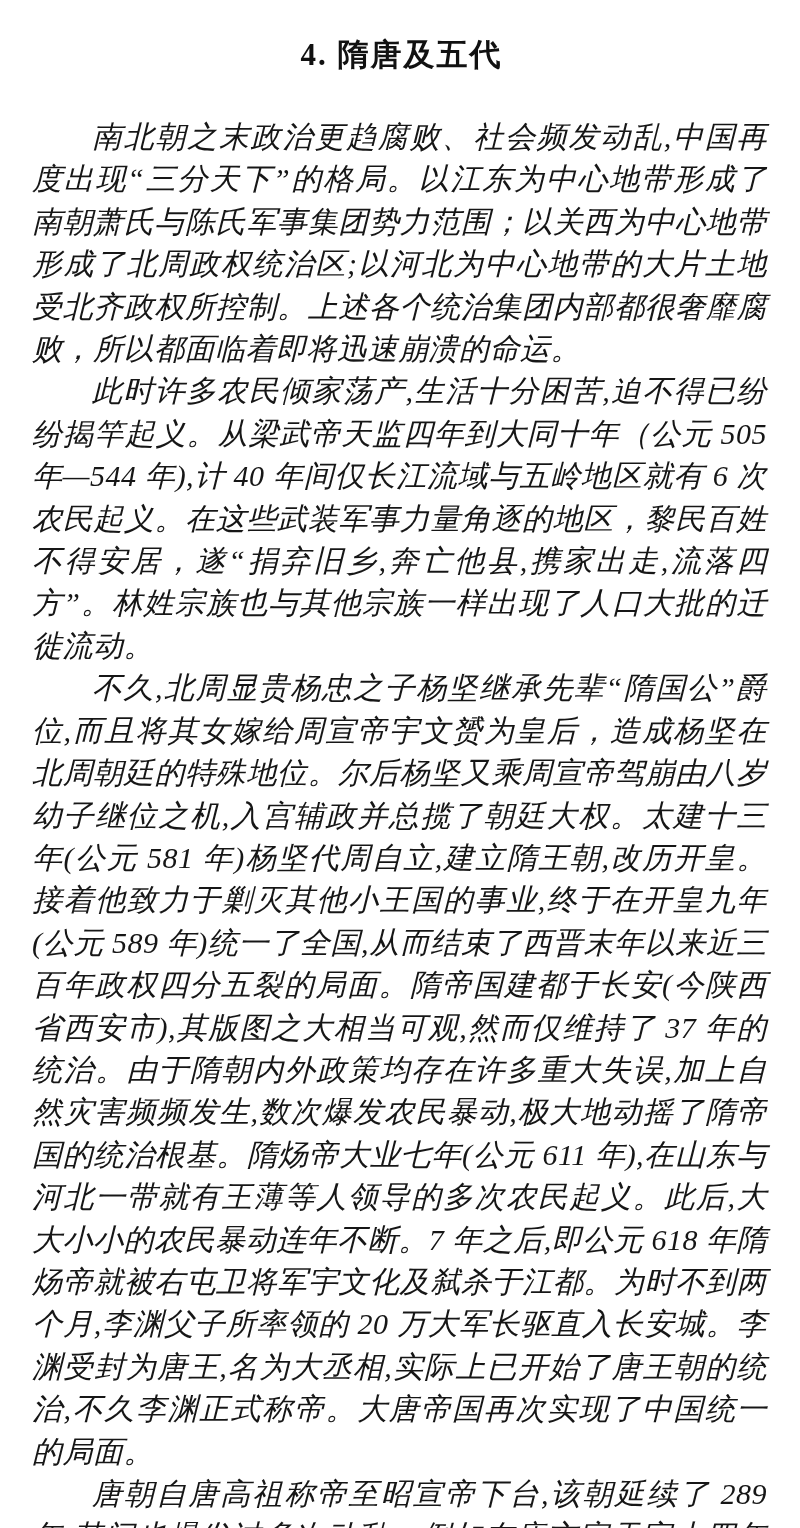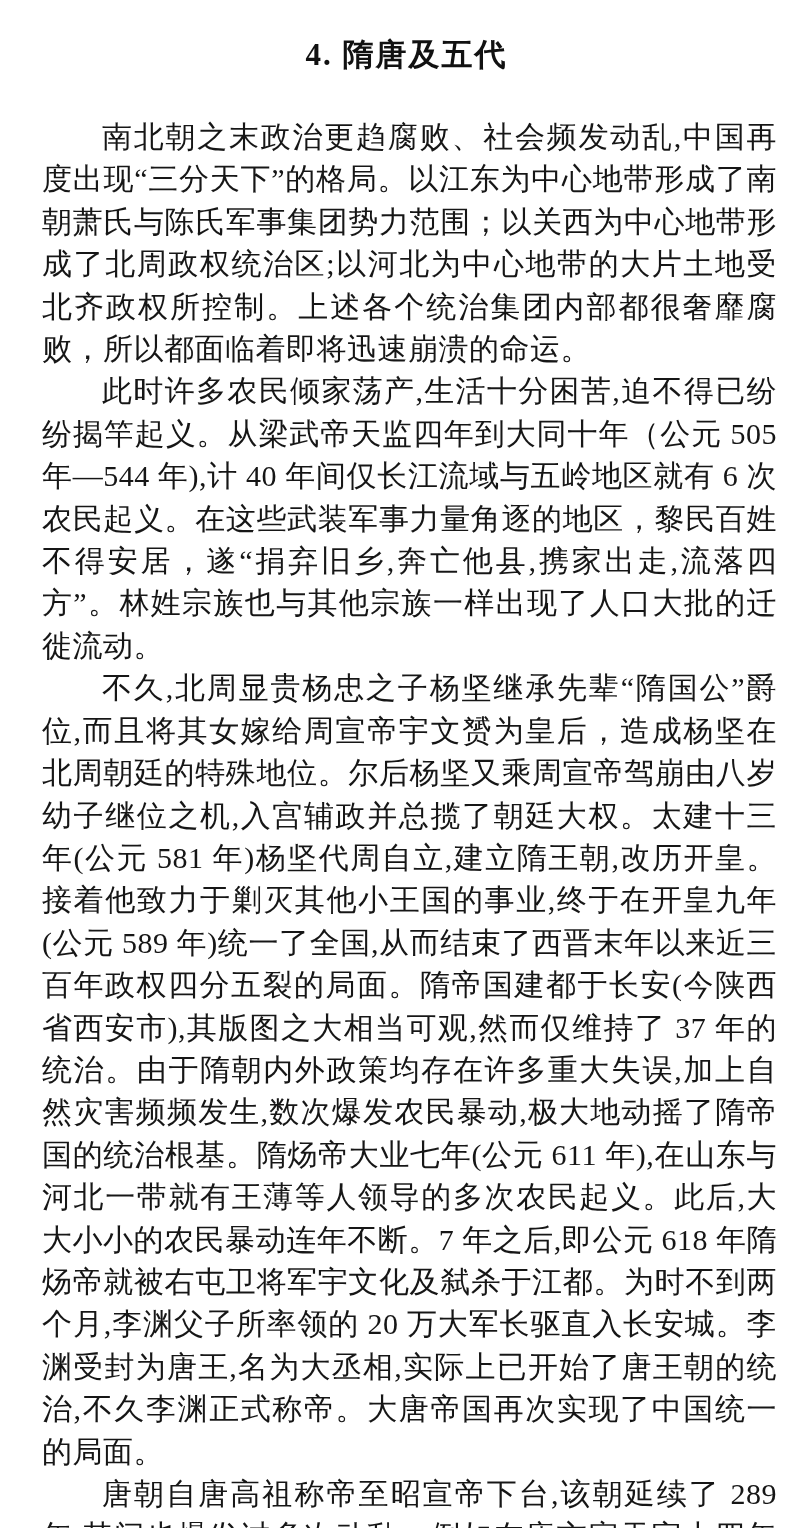--- a/index.html
+++ b/index.html
@@ -8,21 +8,21 @@
     background: #ffffff;
   }
   .page {
     position: relative;
     width: 800px;
     height: 1528px;
     box-sizing: border-box;
     background: #ffffff;
     color: #161616;
     font-family: "Liberation Serif", "DejaVu Serif", serif;
-    padding: 34px 29px 0 42px;
+    padding: 34px 29px 0 32px;
     overflow: hidden;
   }
   .page-title {
     margin: 0 0 40px 0;
     text-align: center;
     font-size: 31px;
     font-weight: 700;
     letter-spacing: 2px;
     color: #111111;
   }
@@ -32,20 +32,21 @@
   .para {
     margin: 0;
     font-size: 30px;
     line-height: 42.4px;
     text-align: justify;
     text-justify: inter-ideograph;
     text-indent: 2em;
     letter-spacing: 0.5px;
     word-break: break-all;
     color: #161616;
+    font-style: italic;
   }
 </style>
 </head>
 <body>
 
 <div class="page">
   <h1 class="page-title">4. 隋唐及五代</h1>
   <div class="body-text">
       <p class="para">南北朝之末政治更趋腐败、社会频发动乱,中国再度出现“三分天下”的格局。以江东为中心地带形成了南朝萧氏与陈氏军事集团势力范围；以关西为中心地带形成了北周政权统治区;以河北为中心地带的大片土地受北齐政权所控制。上述各个统治集团内部都很奢靡腐败，所以都面临着即将迅速崩溃的命运。</p>
       <p class="para">此时许多农民倾家荡产,生活十分困苦,迫不得已纷纷揭竿起义。从梁武帝天监四年到大同十年（公元 505 年—544 年),计 40 年间仅长江流域与五岭地区就有 6 次农民起义。在这些武装军事力量角逐的地区，黎民百姓不得安居，遂“捐弃旧乡,奔亡他县,携家出走,流落四方”。林姓宗族也与其他宗族一样出现了人口大批的迁徙流动。</p>

